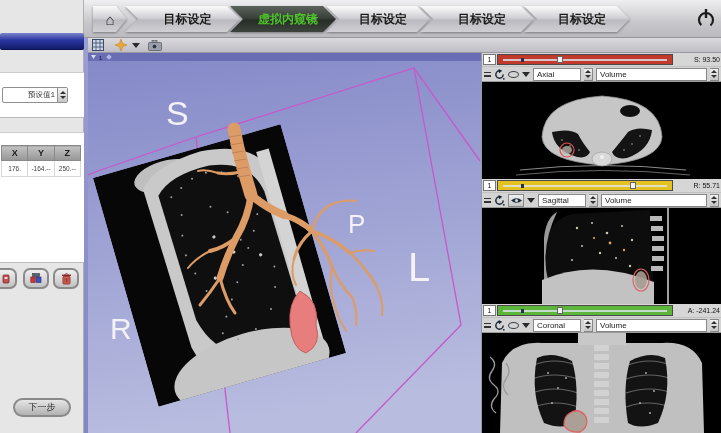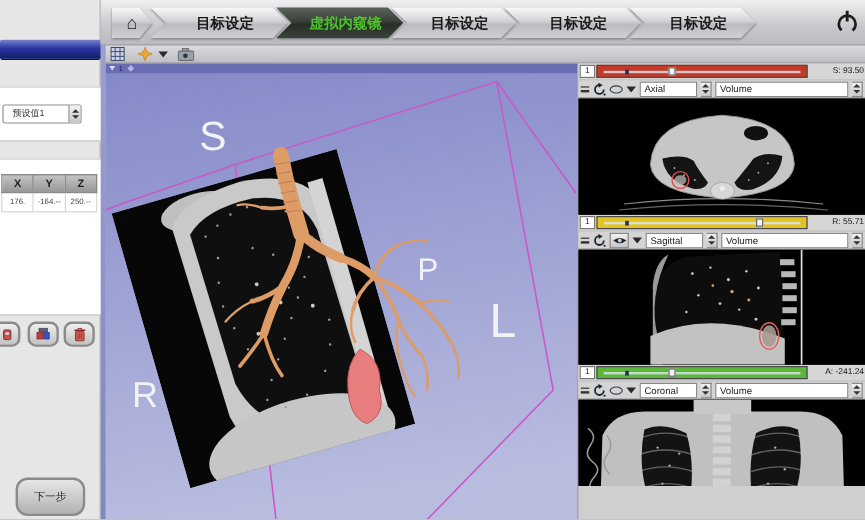--- a/index.html
+++ b/index.html
@@ -15,33 +15,33 @@
             display:flex; align-items:center; justify-content:flex-end; overflow:hidden; }
   .ws-btn span { font-family:"DejaVu Serif", serif; font-style:italic; font-weight:bold; font-size:10px;
                  color:#1b2f9e; white-space:nowrap; padding-right:4px; }
   .navy-bar { position:absolute; left:0; top:33px; width:84px; height:17px; border-radius:2px;
               background:linear-gradient(#7a84cc,#2a36a0 45%,#141e6e 95%); border-bottom:1px solid #0a1050; }
   .side-card { position:absolute; left:0; width:84px; background:#ffffff; border-top:1px solid #cccccc; border-bottom:1px solid #bbbbbb; }
   .card-combo { top:72px; height:46px; }
   .combo { position:absolute; left:2px; top:14px; width:66px; height:16px; background:#fff; border:1px solid #8f8f8f; border-radius:2px;
            display:flex; align-items:center; }
   .combo .clip-left { flex:1; display:flex; justify-content:flex-end; overflow:hidden; white-space:nowrap;
-                      font-size:7.5px; color:#333; padding-right:20px; }
+                      font-size:7.5px; color:#333; padding-right:2px;font-family:Liberation Mono, monospace; }
   .stepper { width:10px; height:100%; border-left:1px solid #8f8f8f; background:linear-gradient(#f4f4f4,#c6c6c6);
              display:flex; flex-direction:column; align-items:center; justify-content:space-evenly; }
   .tri-up { width:0; height:0; border-left:3px solid transparent; border-right:3px solid transparent; border-bottom:3px solid #333; }
   .tri-dn { width:0; height:0; border-left:3px solid transparent; border-right:3px solid transparent; border-top:3px solid #333; }
   .card-table { top:132px; height:131px; }
   .coord-table { position:absolute; left:1px; top:12px; width:80px; border-collapse:collapse; }
   .coord-table th { width:26px; height:15px; background:linear-gradient(#c2c2c2,#969696); border:1px solid #8a8a8a;
                     font-size:9px; color:#1c1c1c; }
   .coord-table td { height:16px; background:#fff; border:1px solid #d8d8d8; font-size:6.5px; color:#444; text-align:center; white-space:nowrap; }
   .icon-btn { position:absolute; top:268px; width:26px; height:21px; border:2px solid #8a8a8a; border-radius:7px;
               background:linear-gradient(#efefef,#c2c2c2); display:flex; align-items:center; justify-content:center; overflow:hidden; }
-  .next-btn { position:absolute; left:13px; top:398px; width:58px; height:32px; border:2px solid #8a8a8a; border-radius:10px;
+  .next-btn { position:absolute; left:13px; top:398px; width:58px; height:19px; border:2px solid #8a8a8a; border-radius:10px;
               background:linear-gradient(#e6e6e6,#b2b2b2); font-size:9px; color:#222; text-align:center; line-height:15px;
               font-family:"Liberation Sans",sans-serif; }
 
   
   .navbar { position:absolute; left:84px; top:0; width:637px; height:38px;
             background:linear-gradient(#efeff1,#c8c8cc 60%,#bbbbbf); border-bottom:1px solid #96969a; }
   .tabwrap { position:absolute; top:6px; height:26px; filter:drop-shadow(0 1px 1px rgba(60,60,70,.55)); }
   .tab { width:100%; height:100%; display:flex; align-items:center; justify-content:center;
          background:linear-gradient(#fafafa,#d2d2d6 45%,#babac0 55%,#d0d0d4);
          clip-path:polygon(0 0, calc(100% - 13px) 0, 100% 50%, calc(100% - 13px) 100%, 0 100%, 13px 50%);
@@ -61,21 +61,21 @@
   .splitter { position:absolute; left:84px; top:38px; width:4px; height:395px; background:linear-gradient(#9a9ed2,#8286c2); }
 
   
   .viewport { position:absolute; left:88px; top:53px; width:393px; height:380px; background:#9094cc; }
   .viewport svg { display:block; }
 
   
   .rpanel { position:absolute; left:481px; top:53px; width:240px; height:380px; background:#cfcfcf; border-left:1px solid #9a9aa6;
             display:flex; flex-direction:column; }
   .view { display:flex; flex-direction:column; }
-  .v1 { height:126px; } .v2 { height:125px; } .v3 { height:101px; }
+  .v1 { height:126px; } .v2 { height:125px; } .v3 { height:129px; }
   .srow { height:13px; display:flex; align-items:center; padding:0 1px; background:#d6d6d6; gap:1px; }
   .spin { width:13px; height:11px; background:#fff; border:1px solid #777; font-size:7px; text-align:center; line-height:9px; color:#222; }
   .track { flex:1; height:11px; position:relative; border:1px solid #4a4a4a; }
   .groove { position:absolute; left:3%; right:3%; top:4px; height:2px; background:rgba(222,230,242,.8); }
   .sdot { position:absolute; left:13%; top:3px; width:3px; height:4px; background:#263050; }
   .thumb { position:absolute; top:1px; width:6px; height:7px; background:#f4f4f4; border:1px solid #666; }
   .sval { width:46px; font-size:7px; color:#111; text-align:right; white-space:nowrap; }
   .crow { height:16px; display:flex; align-items:center; gap:3px; padding:0 2px; background:#d4d4d4;
           border-top:1px solid #c2c2c2; border-bottom:1px solid #9a9a9a; }
   .eq { display:flex; flex-direction:column; gap:2px; width:7px; }

